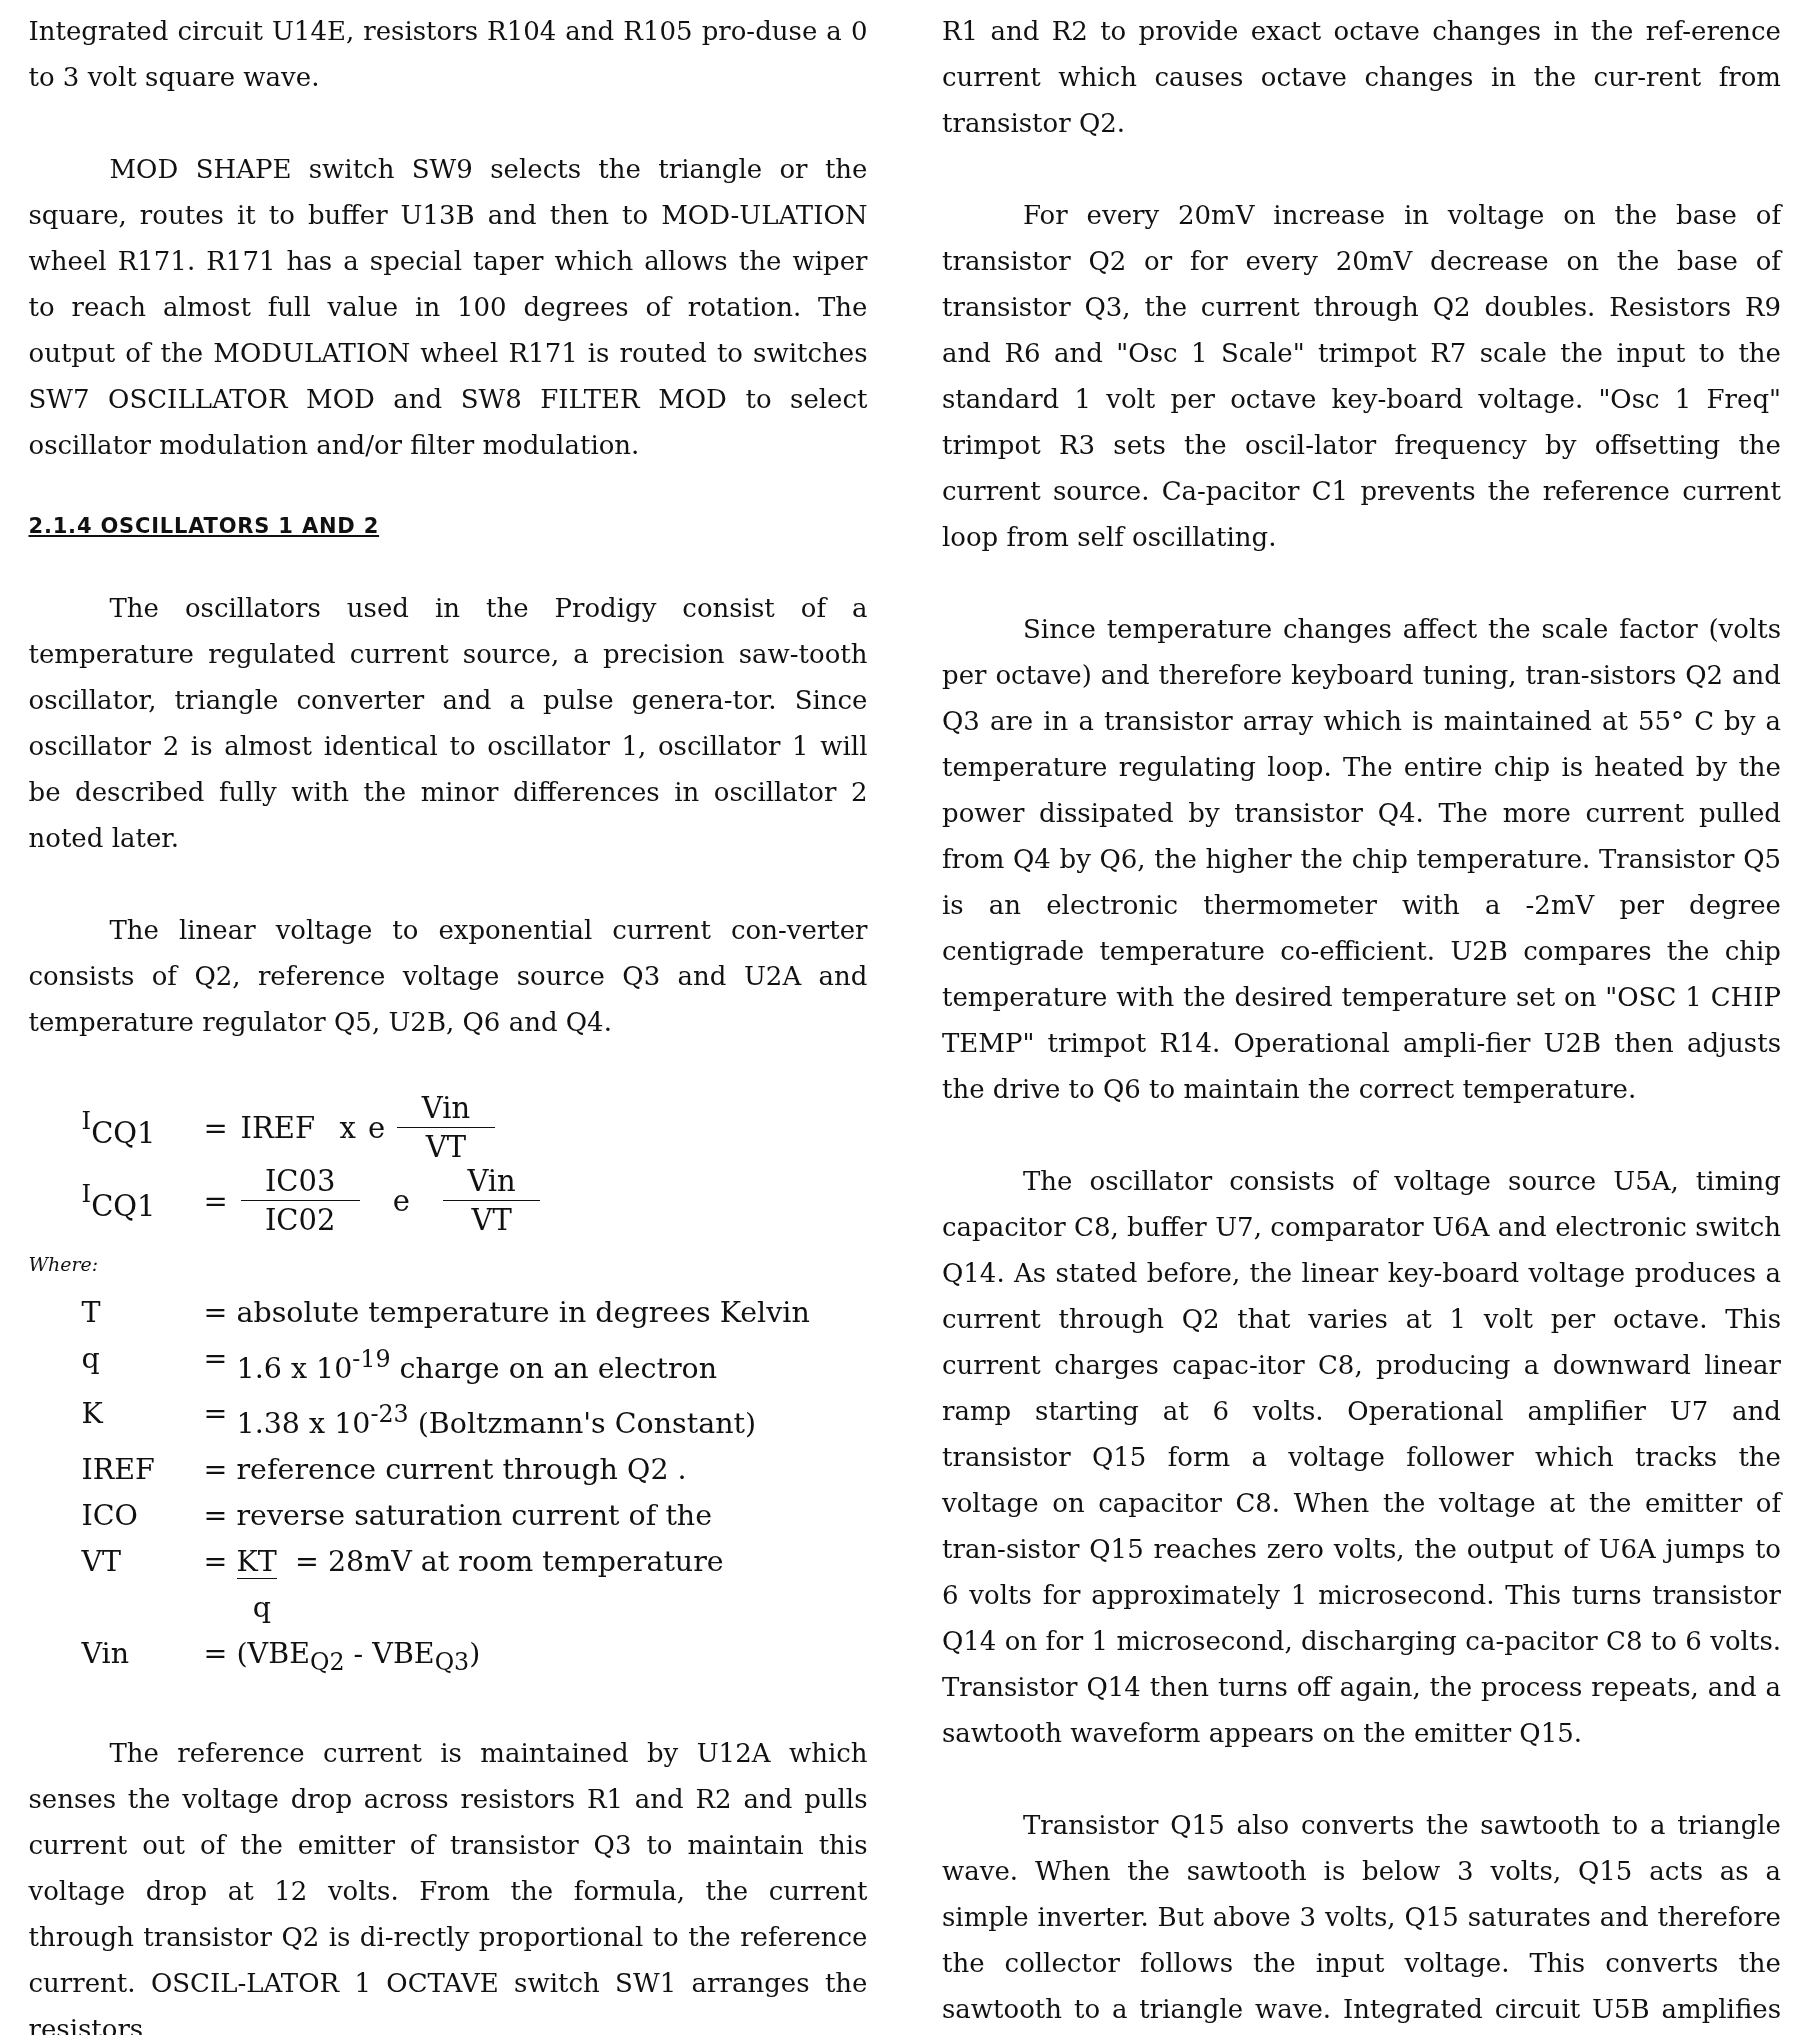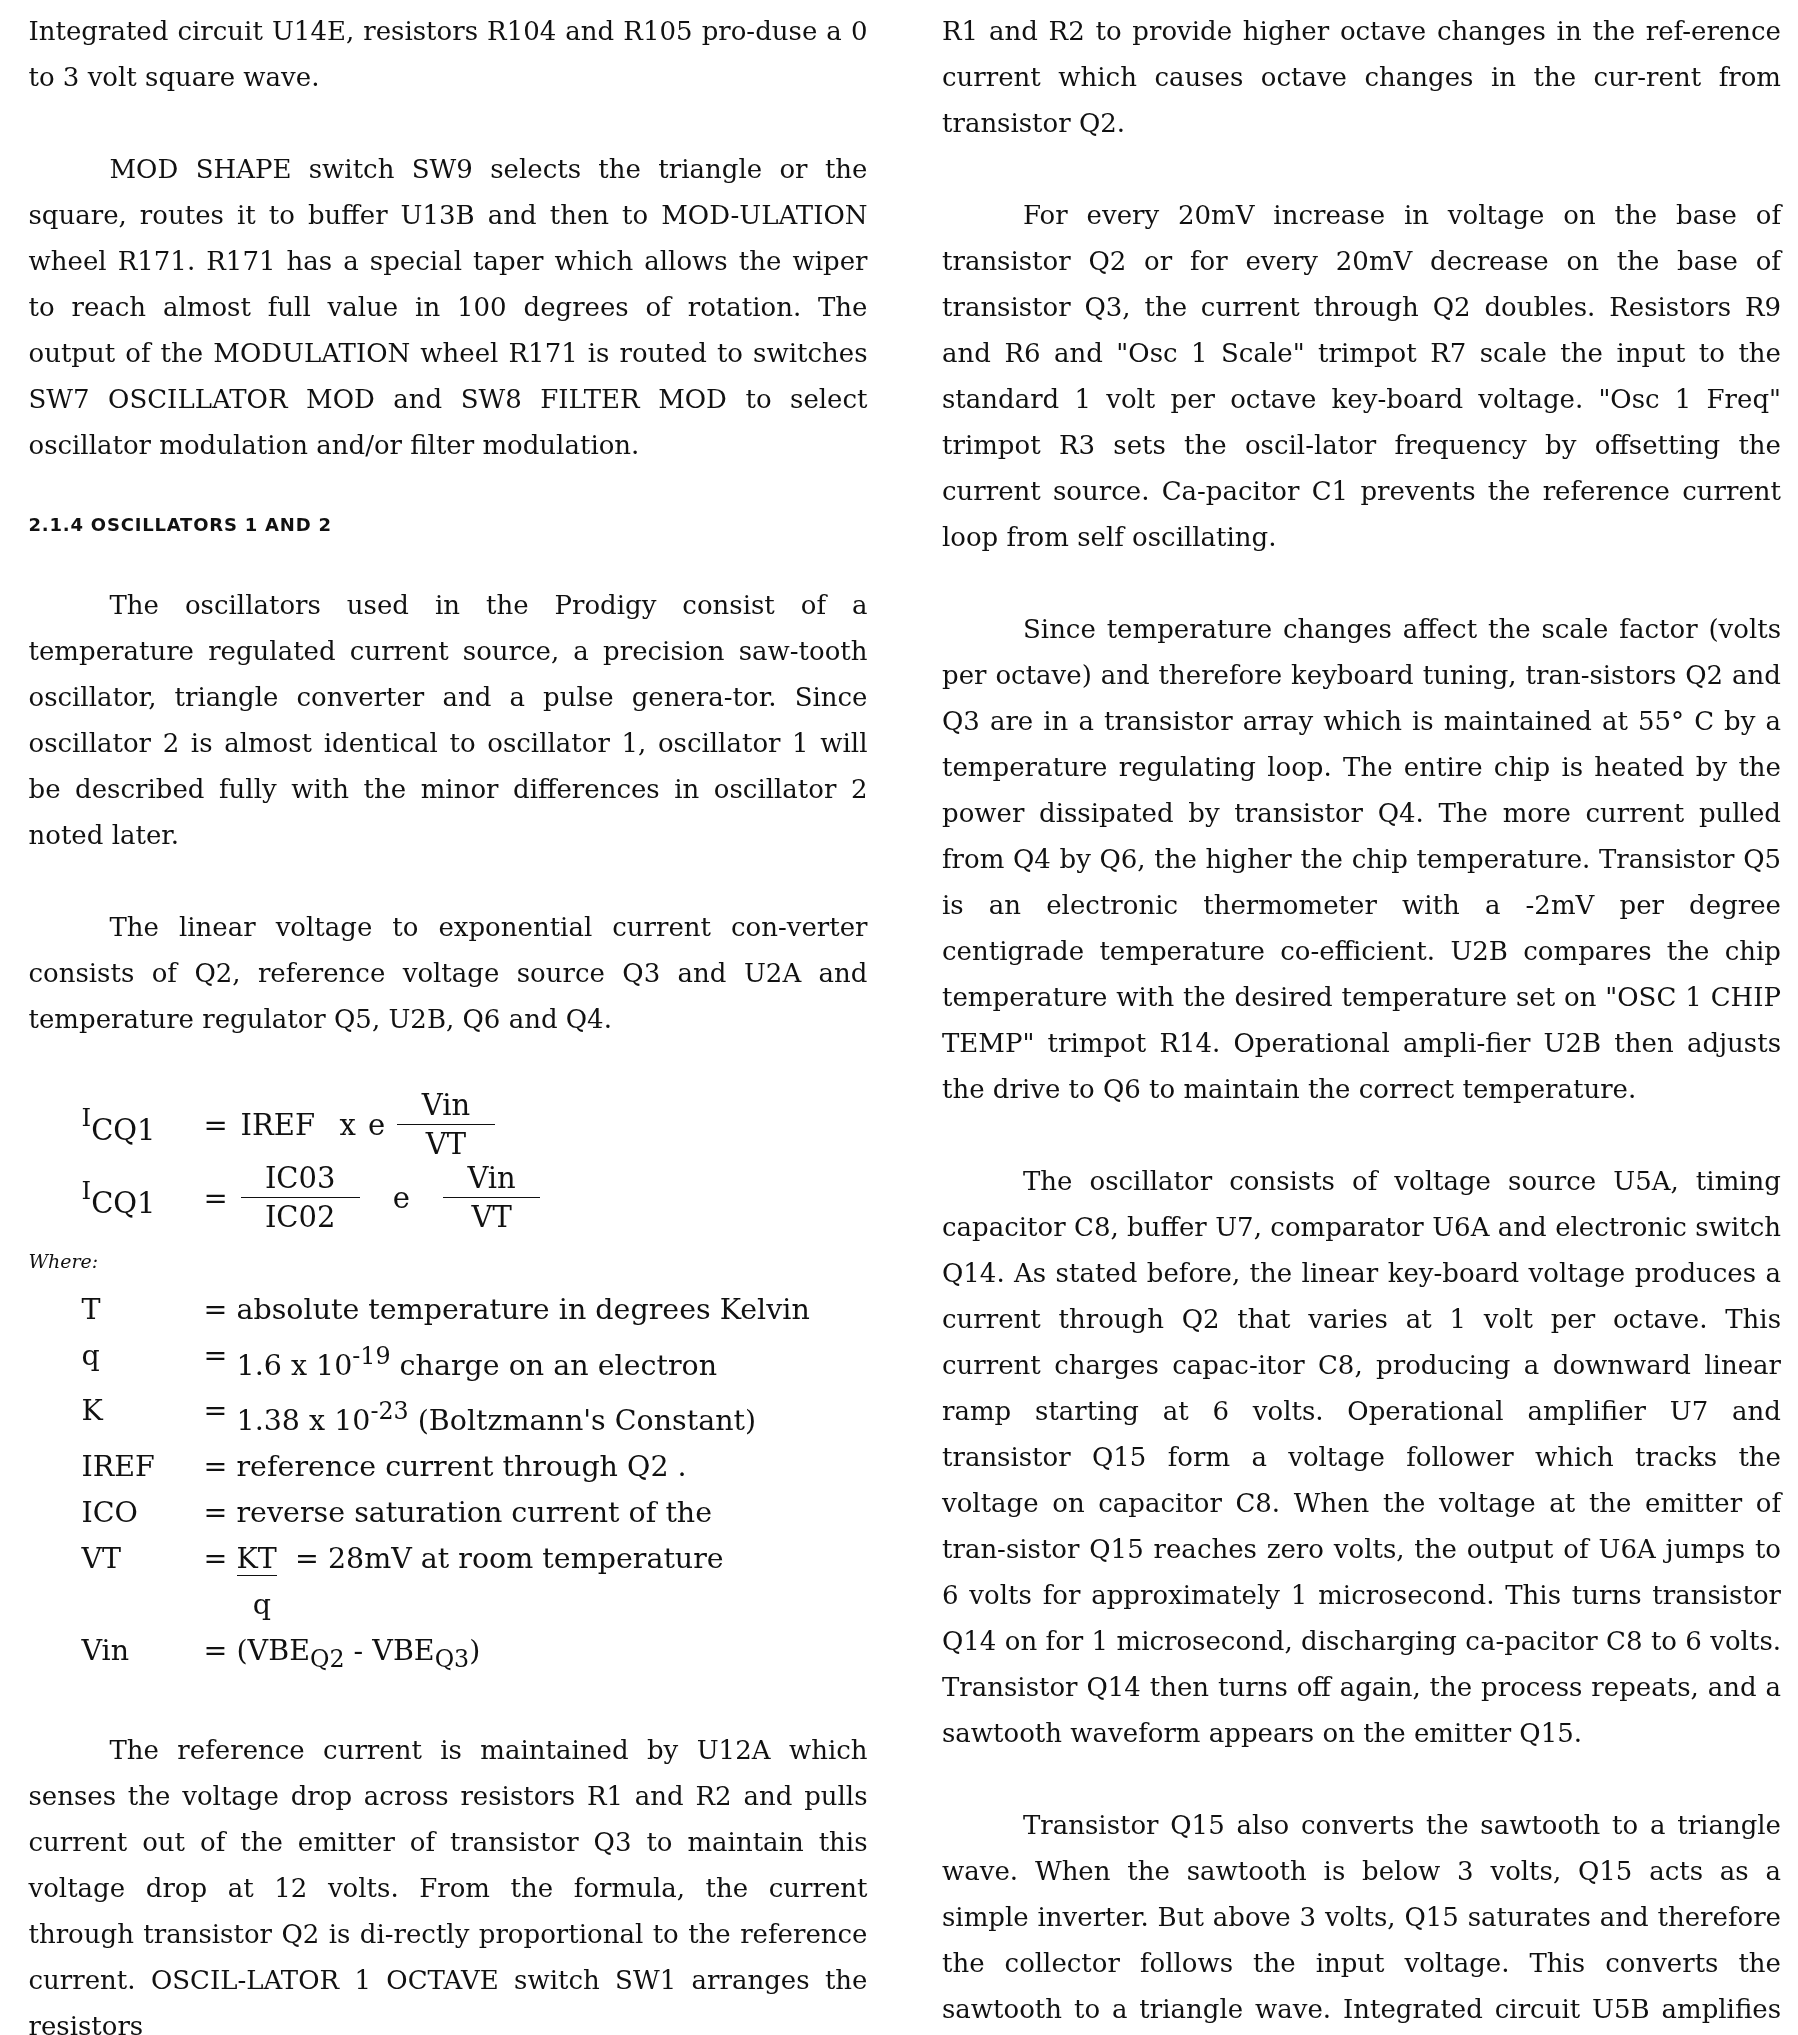--- a/index.html
+++ b/index.html
@@ -11,21 +11,21 @@
   .col-left { left: 28.5px; width: 839px; }
   .col-right { left: 942px; width: 839px; }
   p.para {
     margin: 0 0 46px 0;
     font-size: 26px; line-height: 46px;
     text-align: justify; text-indent: 81px;
   }
   p.para.noindent { text-indent: 0; }
   h3.section {
     font-family: "DejaVu Sans", sans-serif; font-weight: bold;
-    font-size: 18px; margin: 0 0 47px 0; letter-spacing: 0.8px;
+    font-size: 21px; margin: 0 0 47px 0; letter-spacing: 0.8px; text-decoration: underline;
   }
   .formula { font-size: 29px; margin: 0 0 4.1px 0; }
   .frow { display: flex; align-items: center; height: 73px; }
   .lhs { width: 122px; padding-left: 53px; }
   .lhs sub { font-size: 29px; vertical-align: -9px; }
   .lhs .I { font-size: 24.4px; vertical-align: 4.9px; }
   .eq { width: 37px; }
   .frac { display: inline-flex; flex-direction: column; align-items: center; }
   .frac .num { border-bottom: 1.6px solid #111; padding: 0 24.4px 2.4px 24.4px; }
   .frac .den { padding-top: 2.4px; }
@@ -124,19 +124,19 @@
   <div class="def" style="margin-bottom:46px">
     <span class="sym">Vin</span>
     <span class="eqs">=</span>
     <span class="desc"><span>(VBE</span><sub>Q2</sub><span> - VBE</span><sub>Q3</sub><span>)</span></span>
   </div>
 
   <p class="para">The reference current is maintained by U12A which senses the voltage drop across resistors R1 and R2 and pulls current out of the emitter of transistor Q3 to maintain this voltage drop at 12 volts. From the formula, the current through transistor Q2 is di-rectly proportional to the reference current. OSCIL-LATOR 1 OCTAVE switch SW1 arranges the resistors</p>
 </div>
 
 <div class="col col-right">
-  <p class="para noindent">R1 and R2 to provide higher octave changes in the ref-erence current which causes octave changes in the cur-rent from transistor Q2.</p>
+  <p class="para noindent">R1 and R2 to provide exact octave changes in the ref-erence current which causes octave changes in the cur-rent from transistor Q2.</p>
   <p class="para">For every 20mV increase in voltage on the base of transistor Q2 or for every 20mV decrease on the base of transistor Q3, the current through Q2 doubles. Resistors R9 and R6 and "Osc 1 Scale" trimpot R7 scale the input to the standard 1 volt per octave key-board voltage. "Osc 1 Freq" trimpot R3 sets the oscil-lator frequency by offsetting the current source. Ca-pacitor C1 prevents the reference current loop from self oscillating.</p>
   <p class="para">Since temperature changes affect the scale factor (volts per octave) and therefore keyboard tuning, tran-sistors Q2 and Q3 are in a transistor array which is maintained at 55° C by a temperature regulating loop. The entire chip is heated by the power dissipated by transistor Q4. The more current pulled from Q4 by Q6, the higher the chip temperature. Transistor Q5 is an electronic thermometer with a -2mV per degree centigrade temperature co-efficient. U2B compares the chip temperature with the desired temperature set on "OSC 1 CHIP TEMP" trimpot R14. Operational ampli-fier U2B then adjusts the drive to Q6 to maintain the correct temperature.</p>
   <p class="para">The oscillator consists of voltage source U5A, timing capacitor C8, buffer U7, comparator U6A and electronic switch Q14. As stated before, the linear key-board voltage produces a current through Q2 that varies at 1 volt per octave. This current charges capac-itor C8, producing a downward linear ramp starting at 6 volts. Operational amplifier U7 and transistor Q15 form a voltage follower which tracks the voltage on capacitor C8. When the voltage at the emitter of tran-sistor Q15 reaches zero volts, the output of U6A jumps to 6 volts for approximately 1 microsecond. This turns transistor Q14 on for 1 microsecond, discharging ca-pacitor C8 to 6 volts. Transistor Q14 then turns off again, the process repeats, and a sawtooth waveform appears on the emitter Q15.</p>
   <p class="para">Transistor Q15 also converts the sawtooth to a triangle wave. When the sawtooth is below 3 volts, Q15 acts as a simple inverter. But above 3 volts, Q15 saturates and therefore the collector follows the input voltage. This converts the sawtooth to a triangle wave. Integrated circuit U5B amplifies and offsets the out-put of transistor Q15 to produce a 6 volt triangle.</p>
 </div>
 
 
 </body></html>

